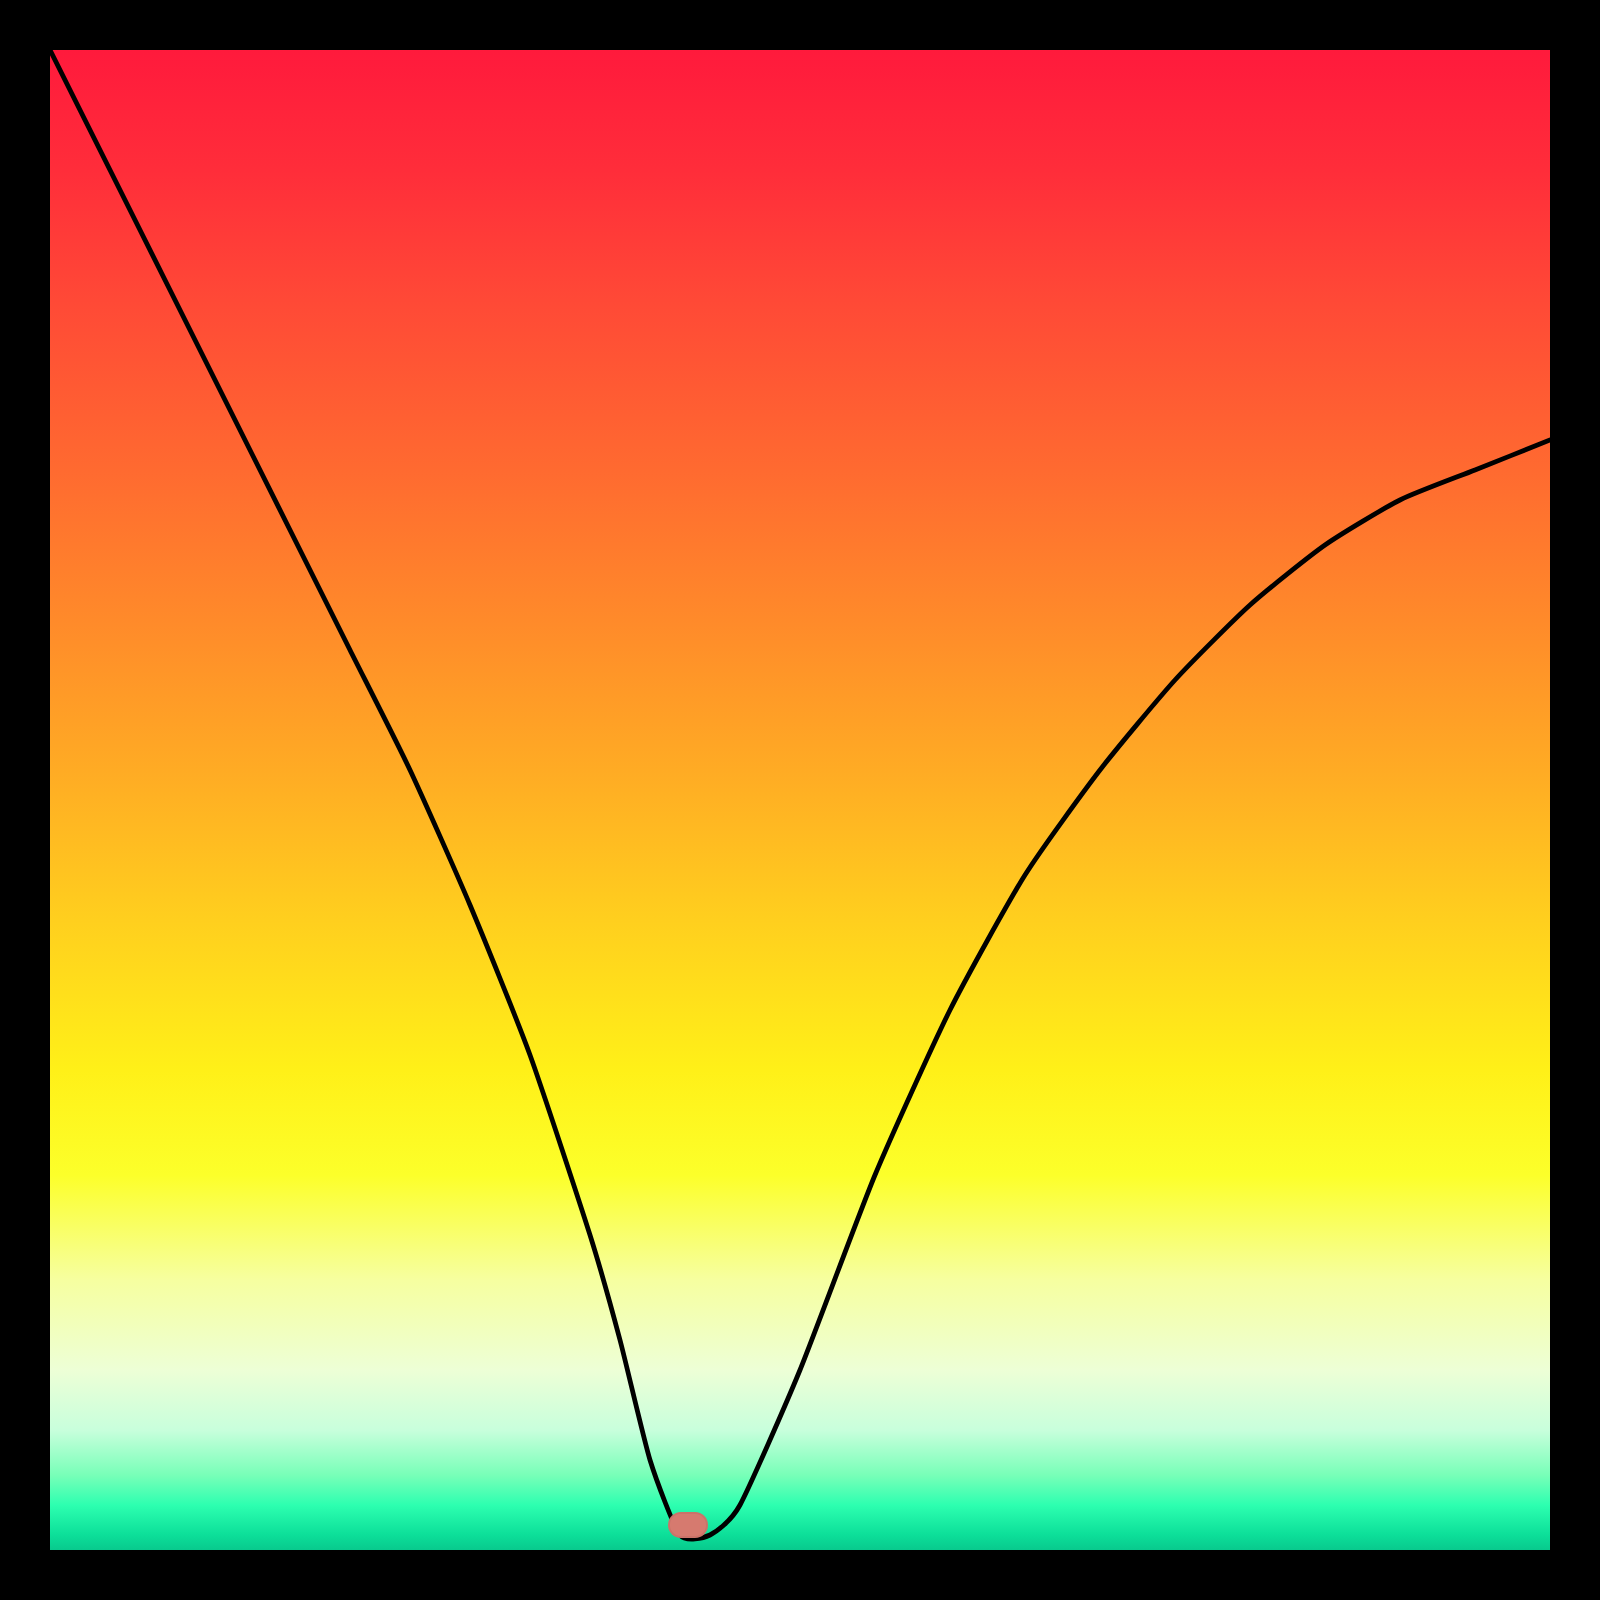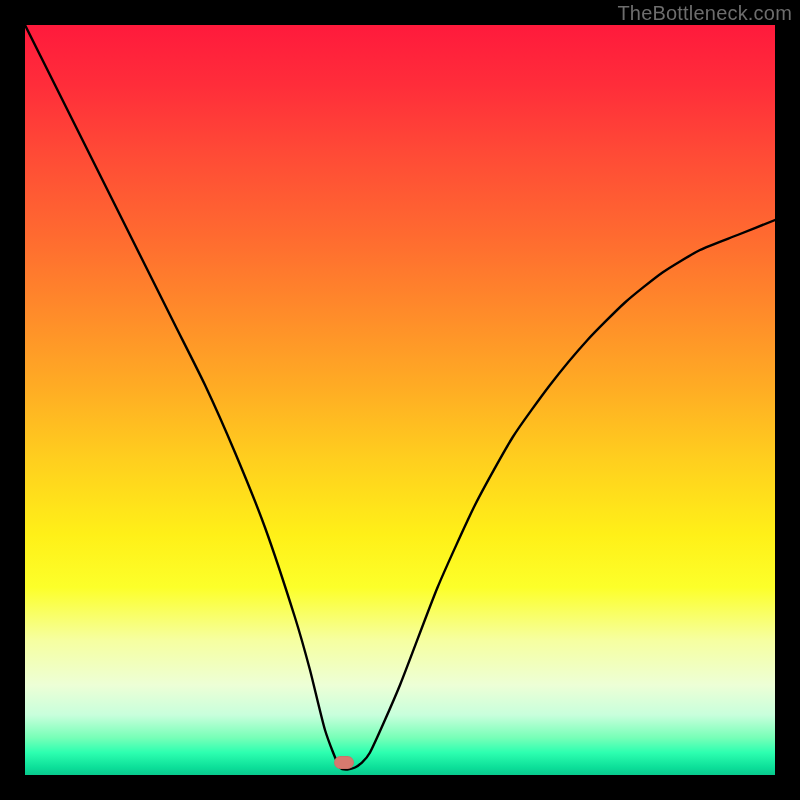--- a/index.html
+++ b/index.html
@@ -76,14 +76,13 @@
 <div class="frame">
   <div class="plot">
 
     <svg class="curve" viewBox="0 0 750 750" preserveAspectRatio="none">
       <path id="curvePath" fill="none" stroke="#000" stroke-width="2.4" stroke-linecap="round" stroke-linejoin="round" d="M 0.00 0.00 C 3.00 6.00, 24.00 48.00, 30.00 60.00 C 36.00 72.00, 54.00 108.00, 60.00 120.00 C 66.00 132.00, 84.00 168.00, 90.00 180.00 C 96.00 192.00, 114.00 228.00, 120.00 240.00 C 126.00 252.00, 144.00 288.00, 150.00 300.00 C 156.00 312.00, 174.00 347.25, 180.00 360.00 C 186.00 372.75, 204.00 413.25, 210.00 427.50 C 216.00 441.75, 234.00 486.00, 240.00 502.50 C 246.00 519.00, 265.50 578.25, 270.00 592.50 C 274.50 606.75, 282.00 633.75, 285.00 645.00 C 288.00 656.25, 297.00 695.25, 300.00 705.00 C 303.00 714.75, 312.00 738.75, 315.00 742.50 C 318.00 746.25, 327.00 744.00, 330.00 742.50 C 333.00 741.00, 340.50 735.75, 345.00 727.50 C 349.50 719.25, 368.25 676.50, 375.00 660.00 C 381.75 643.50, 405.00 580.50, 412.50 562.50 C 420.00 544.50, 442.50 495.00, 450.00 480.00 C 457.50 465.00, 480.00 424.50, 487.50 412.50 C 495.00 400.50, 517.50 369.75, 525.00 360.00 C 532.50 350.25, 555.00 323.25, 562.50 315.00 C 570.00 306.75, 592.50 284.25, 600.00 277.50 C 607.50 270.75, 630.00 252.75, 637.50 247.50 C 645.00 242.25, 667.50 228.75, 675.00 225.00 C 682.50 221.25, 705.00 213.00, 712.50 210.00 C 720.00 207.00, 746.25 196.50, 750.00 195.00"></path>
     </svg>
 
     <div id="marker" class="marker" style="left: 308.75px; top: 731.25px; background: rgb(214, 122, 111);"></div>
   </div>
 
-  <div class="watermark">TheBottleneck.com</div>
 </div>
 
 </body></html>

